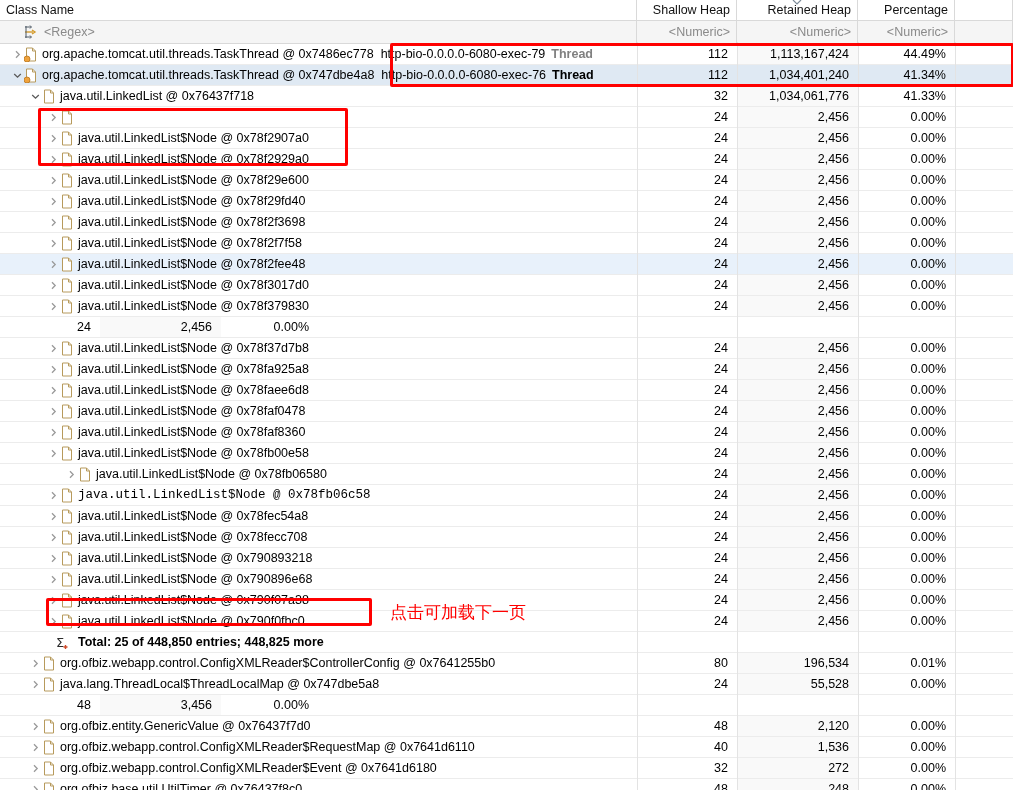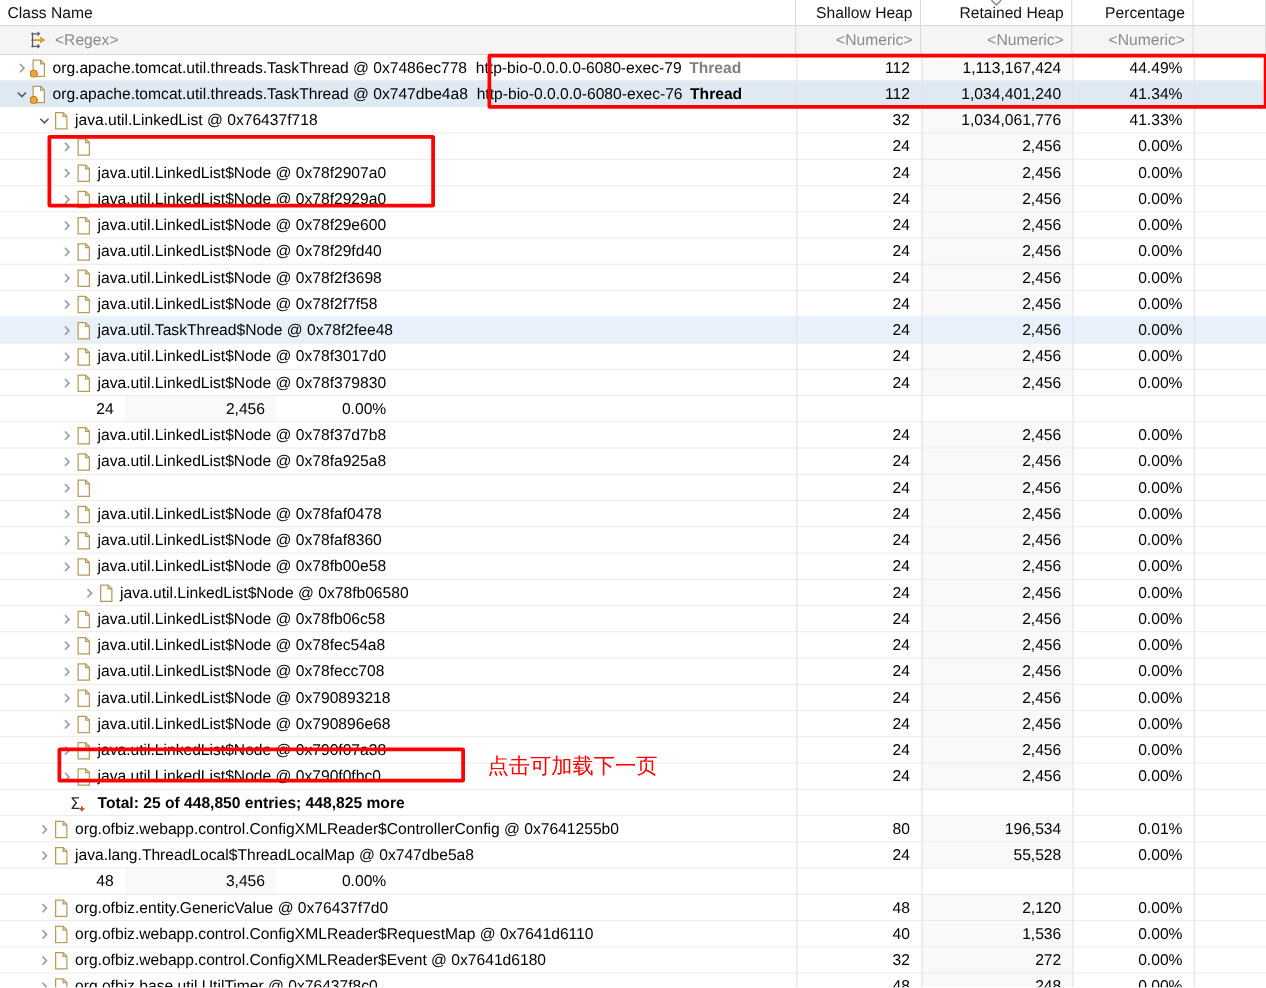--- a/index.html
+++ b/index.html
@@ -447,21 +447,21 @@
           <span style="display: inline-block; width: 42px; flex: 0 0 auto;"></span>
           <span class="twisty">
             <svg width="9" height="9" viewBox="0 0 9 9">
               <path d="M3 1.2 L6.2 4.5 L3 7.8" stroke="#9a9a9a" stroke-width="1.3" fill="none"></path>
             </svg>
           </span>
           <span class="obj-icon"><svg width="13" height="15" viewBox="0 0 13 15">
               <path d="M2.5 1 H8.5 L11.5 4 V14 H2.5 Z" fill="#ffffff" stroke="#b79a5c" stroke-width="1"></path>
               <path d="M8.5 1 V4 H11.5" fill="none" stroke="#b79a5c" stroke-width="1"></path>
             </svg></span>
-          <span class="lbl">java.util.TaskThread$Node @ 0x78f2fee48</span>
+          <span class="lbl">java.util.LinkedList$Node @ 0x78f2fee48</span>
         </div>
         <div class="cell num" style="width: 100px;">24</div>
         <div class="cell num shaded" style="width: 121px;">2,456</div>
         <div class="cell num" style="width: 97px;">0.00%</div>
         <div class="cell" style="width: 58px;"></div>
       </div>
       <div class="row">
         <div class="cell name" style="width: 637px;">
           <span style="display: inline-block; width: 42px; flex: 0 0 auto;"></span>
           <span class="twisty">
@@ -548,20 +548,21 @@
           <span style="display: inline-block; width: 42px; flex: 0 0 auto;"></span>
           <span class="twisty">
             <svg width="9" height="9" viewBox="0 0 9 9">
               <path d="M3 1.2 L6.2 4.5 L3 7.8" stroke="#9a9a9a" stroke-width="1.3" fill="none"></path>
             </svg>
           </span>
           <span class="obj-icon"><svg width="13" height="15" viewBox="0 0 13 15">
               <path d="M2.5 1 H8.5 L11.5 4 V14 H2.5 Z" fill="#ffffff" stroke="#b79a5c" stroke-width="1"></path>
               <path d="M8.5 1 V4 H11.5" fill="none" stroke="#b79a5c" stroke-width="1"></path>
             </svg></span>
+          <span class="lbl">java.util.LinkedList$Node @ 0x78faee6d8</span>
         </div>
         <div class="cell num" style="width: 100px;">24</div>
         <div class="cell num shaded" style="width: 121px;">2,456</div>
         <div class="cell num" style="width: 97px;">0.00%</div>
         <div class="cell" style="width: 58px;"></div>
       </div>
       <div class="row">
         <div class="cell name" style="width: 637px;">
           <span style="display: inline-block; width: 42px; flex: 0 0 auto;"></span>
           <span class="twisty">
@@ -631,21 +632,21 @@
               <path d="M8.5 1 V4 H11.5" fill="none" stroke="#b79a5c" stroke-width="1"></path>
             </svg></span>
           <span class="lbl">java.util.LinkedList$Node @ 0x78fb06580</span>
         </div>
         <div class="cell num" style="width: 100px;">24</div>
         <div class="cell num shaded" style="width: 121px;">2,456</div>
         <div class="cell num" style="width: 97px;">0.00%</div>
         <div class="cell" style="width: 58px;"></div>
       </div>
       <div class="row">
-        <div class="cell name" style="width: 637px;">
+        <div class="cell name" style="width: 637px; font-family: Liberation Mono, monospace;">
           <span style="display: inline-block; width: 42px; flex: 0 0 auto;"></span>
           <span class="twisty">
             <svg width="9" height="9" viewBox="0 0 9 9">
               <path d="M3 1.2 L6.2 4.5 L3 7.8" stroke="#9a9a9a" stroke-width="1.3" fill="none"></path>
             </svg>
           </span>
           <span class="obj-icon"><svg width="13" height="15" viewBox="0 0 13 15">
               <path d="M2.5 1 H8.5 L11.5 4 V14 H2.5 Z" fill="#ffffff" stroke="#b79a5c" stroke-width="1"></path>
               <path d="M8.5 1 V4 H11.5" fill="none" stroke="#b79a5c" stroke-width="1"></path>
             </svg></span>

